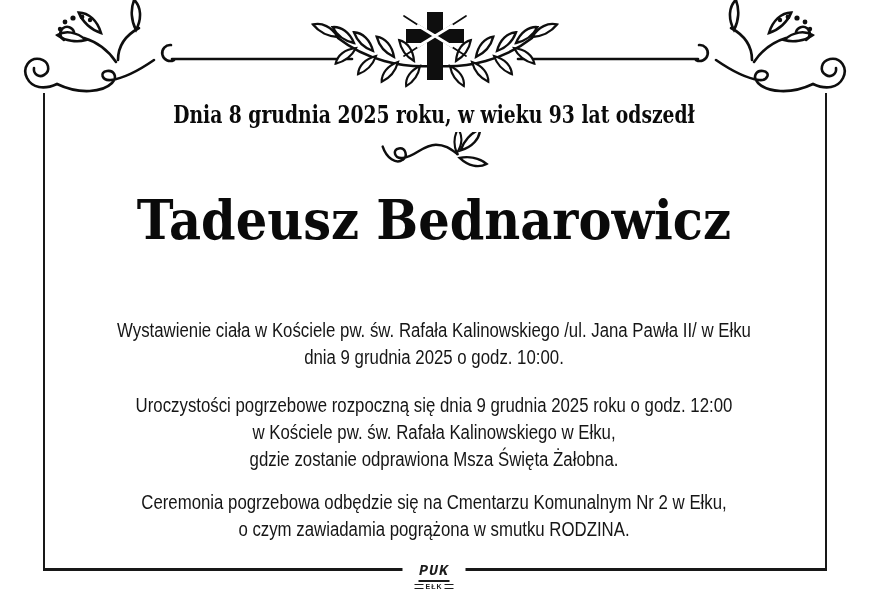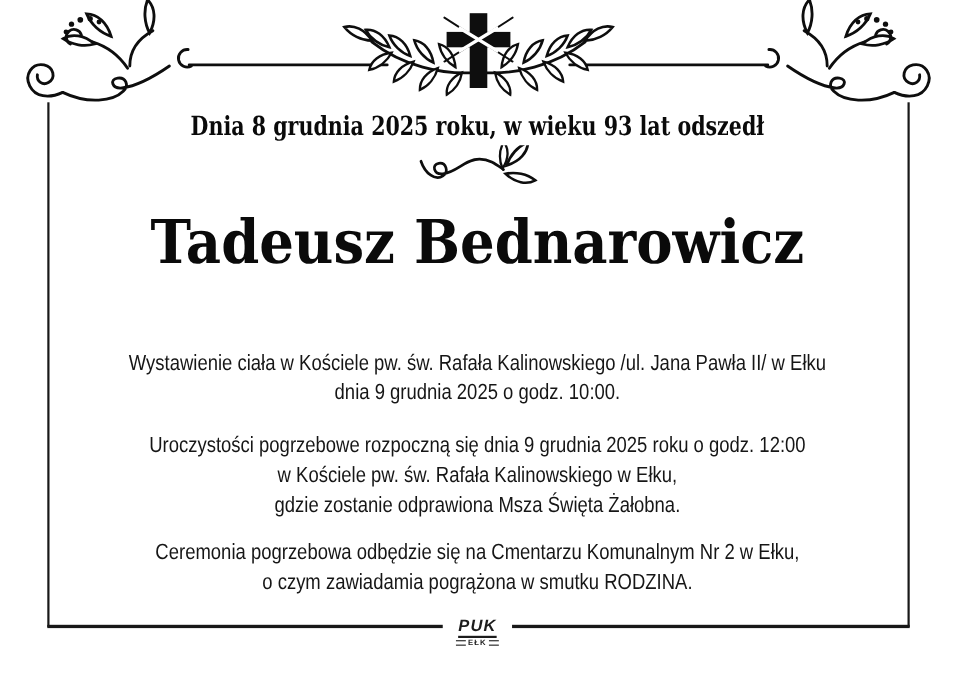--- a/index.html
+++ b/index.html
@@ -37,21 +37,21 @@
   }
   .para-1{top:317px;}
   .para-2{top:392px;}
   .para-3{top:489px;}
   
   .logo{
     position:absolute;left:50%;top:559px;transform:translateX(-50%);
     background:#ffffff;padding:2px 12px 0 12px;text-align:center;z-index:2;
   }
   .logo-puk{
-    font-family:Liberation Sans, sans-serif;font-weight:bold;font-style:italic;
+    font-family:Liberation Mono, monospace;font-weight:bold;font-style:italic;
     font-size:15px;line-height:15px;letter-spacing:1px;color:#1c1c1c;
     border-bottom:2px solid #1c1c1c;padding-bottom:1px;display:inline-block;
   }
   .logo-sub{display:flex;align-items:center;justify-content:center;gap:2px;margin-top:1px;}
   .logo-bar{width:9px;height:3px;border-top:1px solid #1c1c1c;border-bottom:1px solid #1c1c1c;}
   .logo-elk{
     font-size:7px;font-weight:bold;letter-spacing:1px;color:#1c1c1c;
     font-family:"Liberation Sans",sans-serif;line-height:7px;
   }
 </style>

